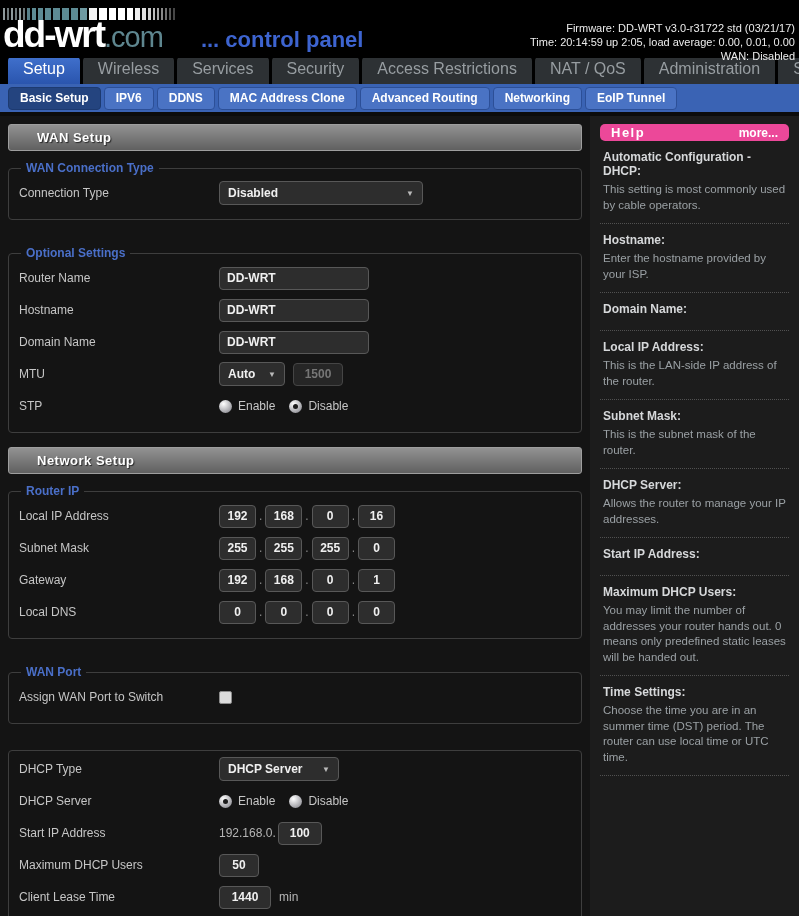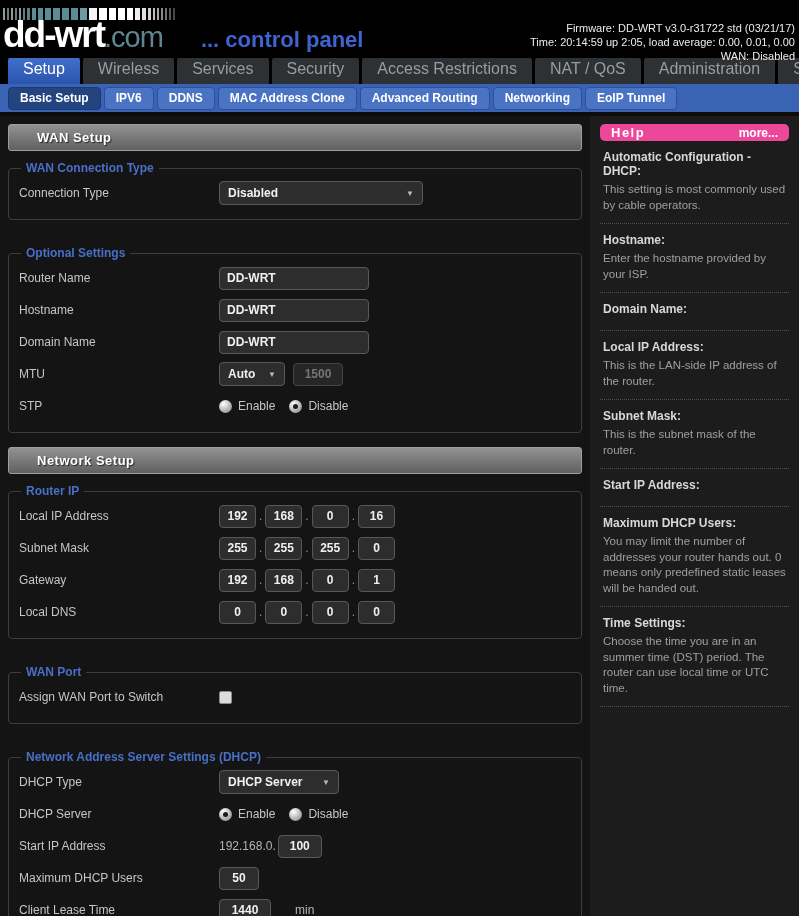--- a/index.html
+++ b/index.html
@@ -54,21 +54,21 @@
          font-family:"Liberation Sans",sans-serif; font-size:12px; font-weight:bold;
          padding:3px 7px; height:23px; }
   .inp:disabled, .inp.disabled { color:#767676; background:#262626; border-color:#454545; font-weight:bold; }
   .w-text { width:150px; }
   .w-oct { width:37px; text-align:center; }
   .w-start { width:44px; text-align:center; }
   .w-max { width:40px; text-align:center; }
   .w-lease { width:52px; text-align:center; }
   .w-mtu { width:50px; text-align:center; }
   .dot { color:#8a8a8a; font-size:12px; margin:0 3px; }
-  .unit { color:#b5b5b5; font-size:12px; margin-left:24px; }
+  .unit { color:#b5b5b5; font-size:12px; margin-left:8px; }
   .pfx { color:#b5b5b5; font-size:12px; margin-right:2px; }
 
   .select { background:#2d2d2d; border:1px solid #585858; border-radius:4px; height:24px;
             display:inline-flex; align-items:center; justify-content:space-between;
             padding:0 8px; cursor:pointer; }
   .select .sval { color:#f0f0f0; font-size:12px; font-weight:bold; }
   .select .arrow { color:#b9b9b9; font-size:8px; margin-left:10px; }
   .w-conn { width:204px; }
   .w-auto { width:66px; margin-right:8px; }
   .w-dhcp { width:120px; }
@@ -264,21 +264,20 @@
         <legend>WAN Port</legend>
         <div class="row">
           <span class="lbl">Assign WAN Port to Switch</span>
           <span class="checkbox"></span>
         </div>
       </fieldset>
 
       <div class="gap"></div>
 
       <fieldset>
-        <legend>Network Address Server Settings (DHCP)</legend>
         <div class="row">
           <span class="lbl">DHCP Type</span>
           <div class="select w-dhcp">
             <span class="sval">DHCP Server</span>
             <span class="arrow">▼</span>
           </div>
         </div>
         <div class="row">
           <span class="lbl">DHCP Server</span>
           <span class="radio checked"></span>
@@ -322,20 +321,24 @@
       </div>
       <div class="hsec">
         <div class="ht">Local IP Address:</div>
         <div class="hb">This is the LAN-side IP address of the router.</div>
       </div>
       <div class="hsec">
         <div class="ht">Subnet Mask:</div>
         <div class="hb">This is the subnet mask of the router.</div>
       </div>
       <div class="hsec">
+        <div class="ht">DHCP Server:</div>
+        <div class="hb">Allows the router to manage your IP addresses.</div>
+      </div>
+      <div class="hsec">
         <div class="ht">Start IP Address:</div>
       </div>
       <div class="hsec">
         <div class="ht">Maximum DHCP Users:</div>
         <div class="hb">You may limit the number of addresses your router hands out. 0 means only predefined static leases will be handed out.</div>
       </div>
       <div class="hsec">
         <div class="ht">Time Settings:</div>
         <div class="hb">Choose the time you are in an summer time (DST) period. The router can use local time or UTC time.</div>
       </div>

